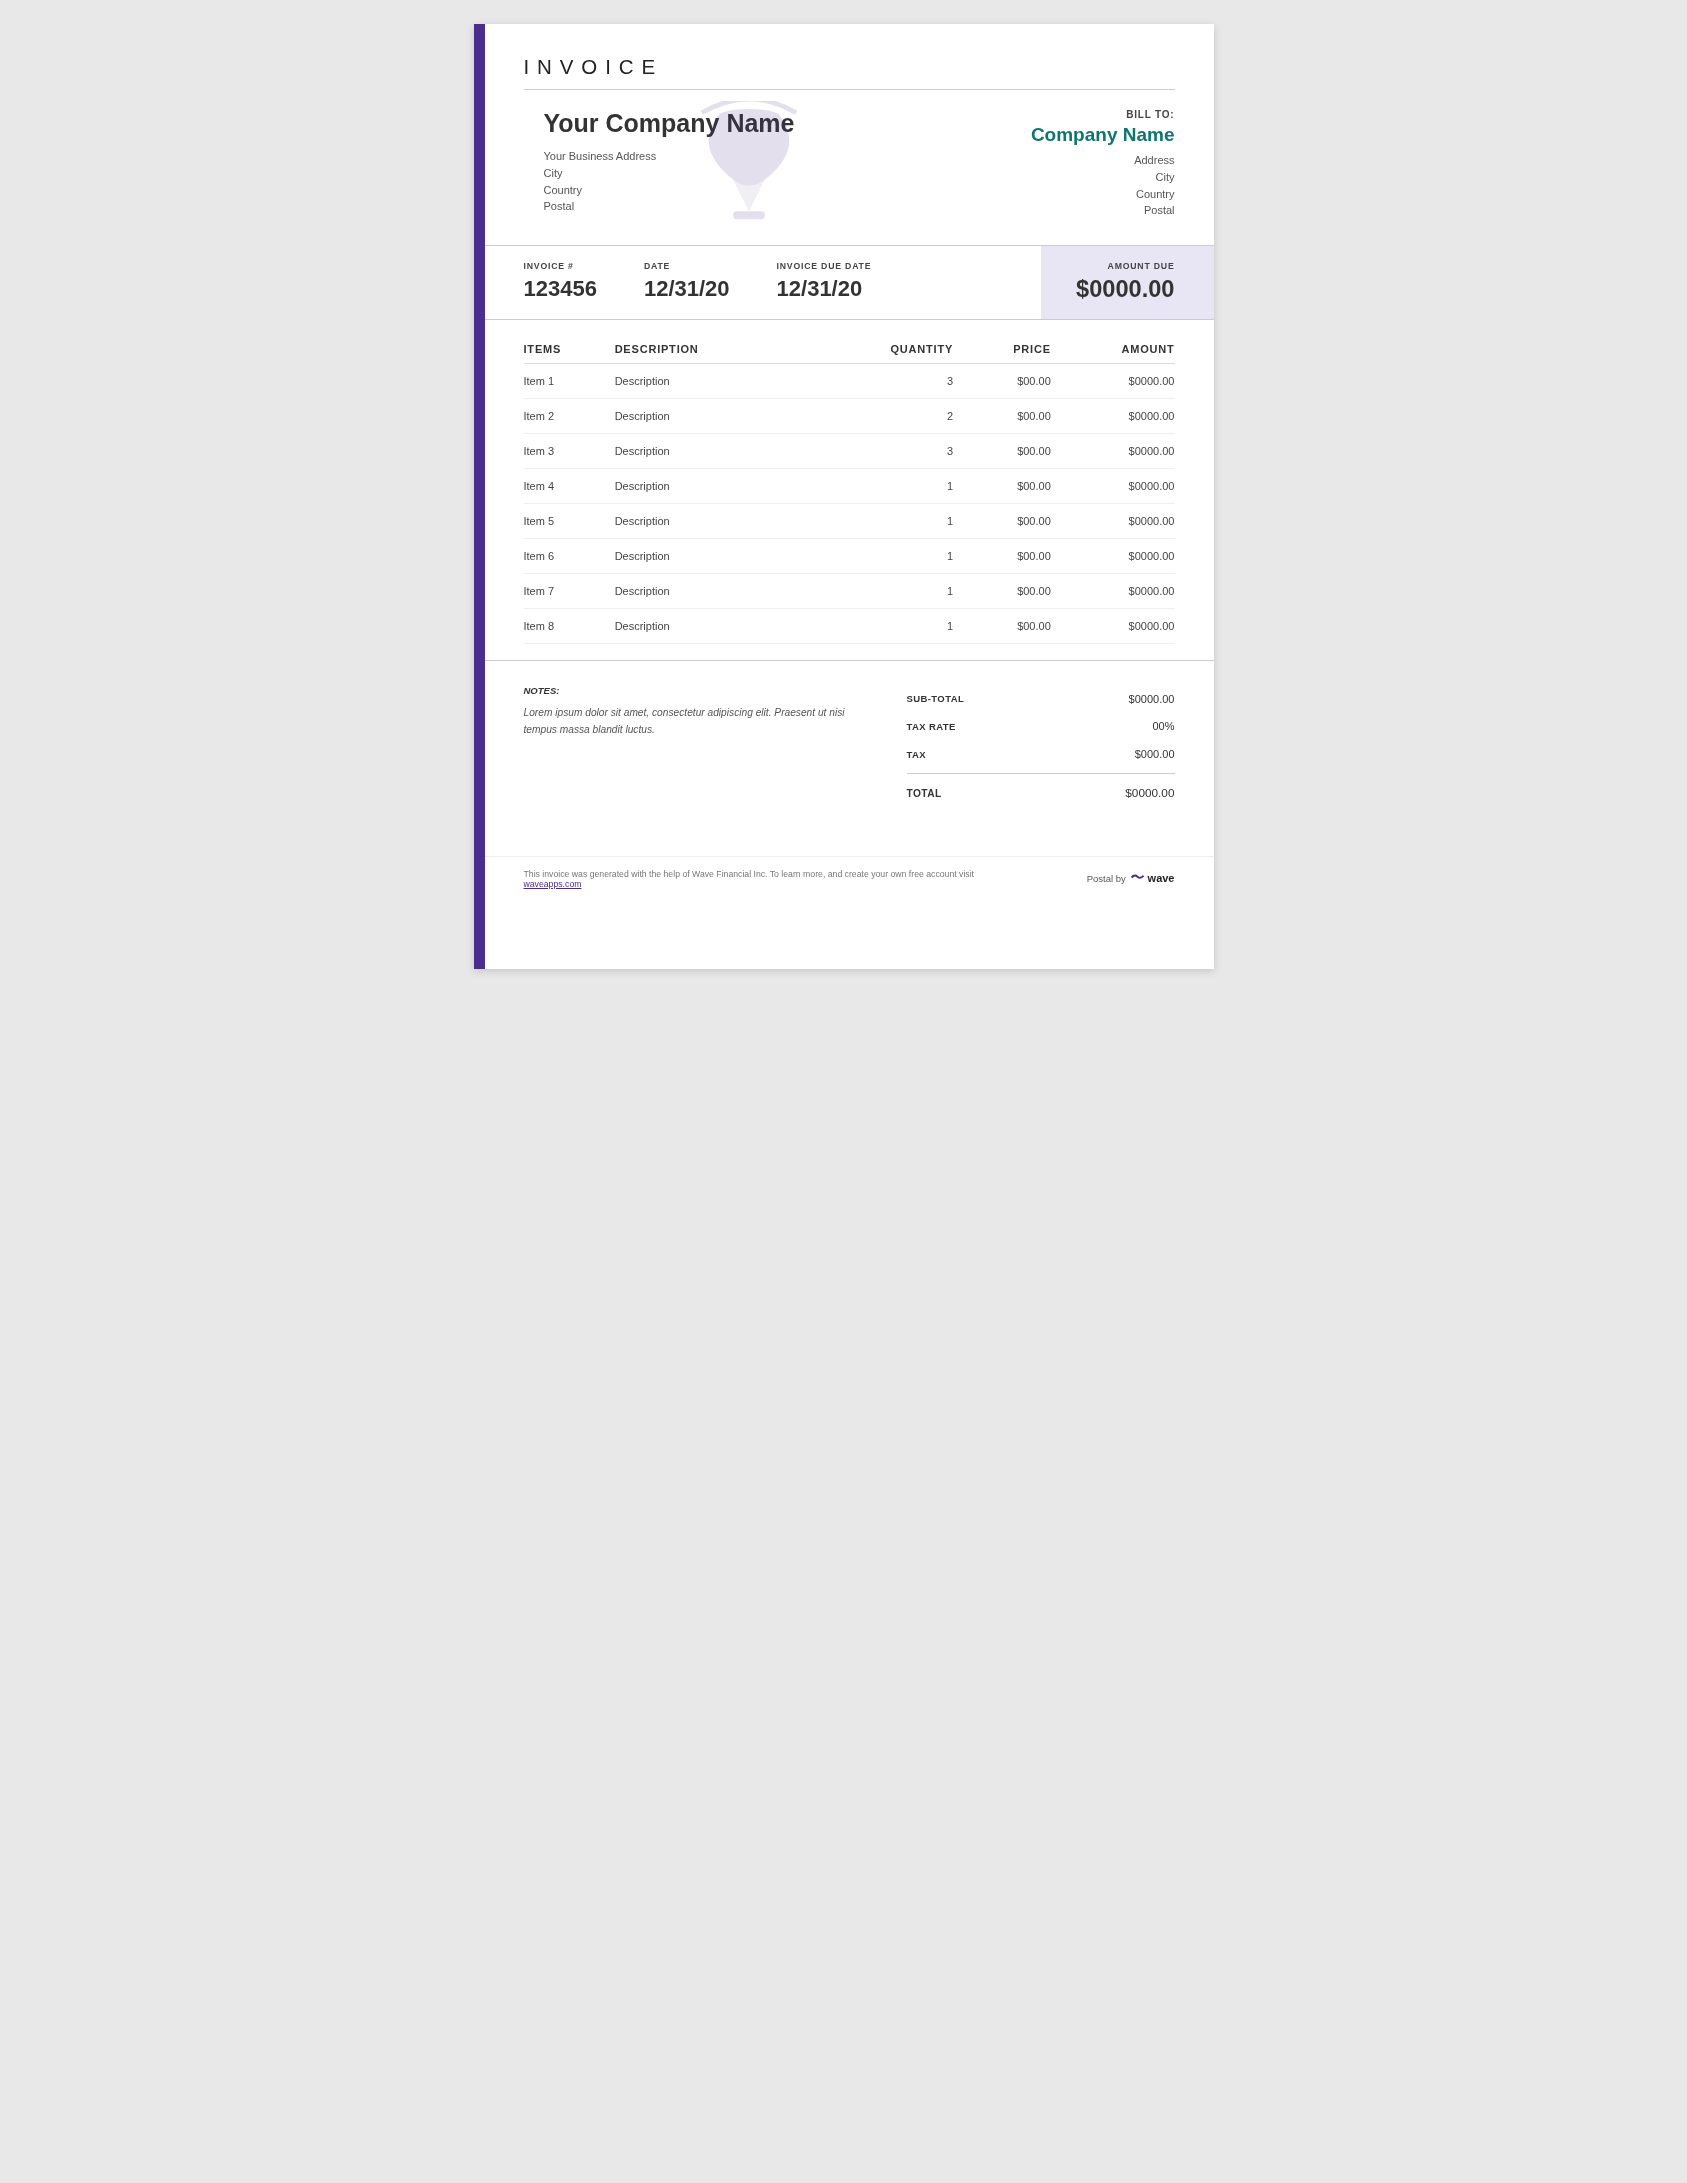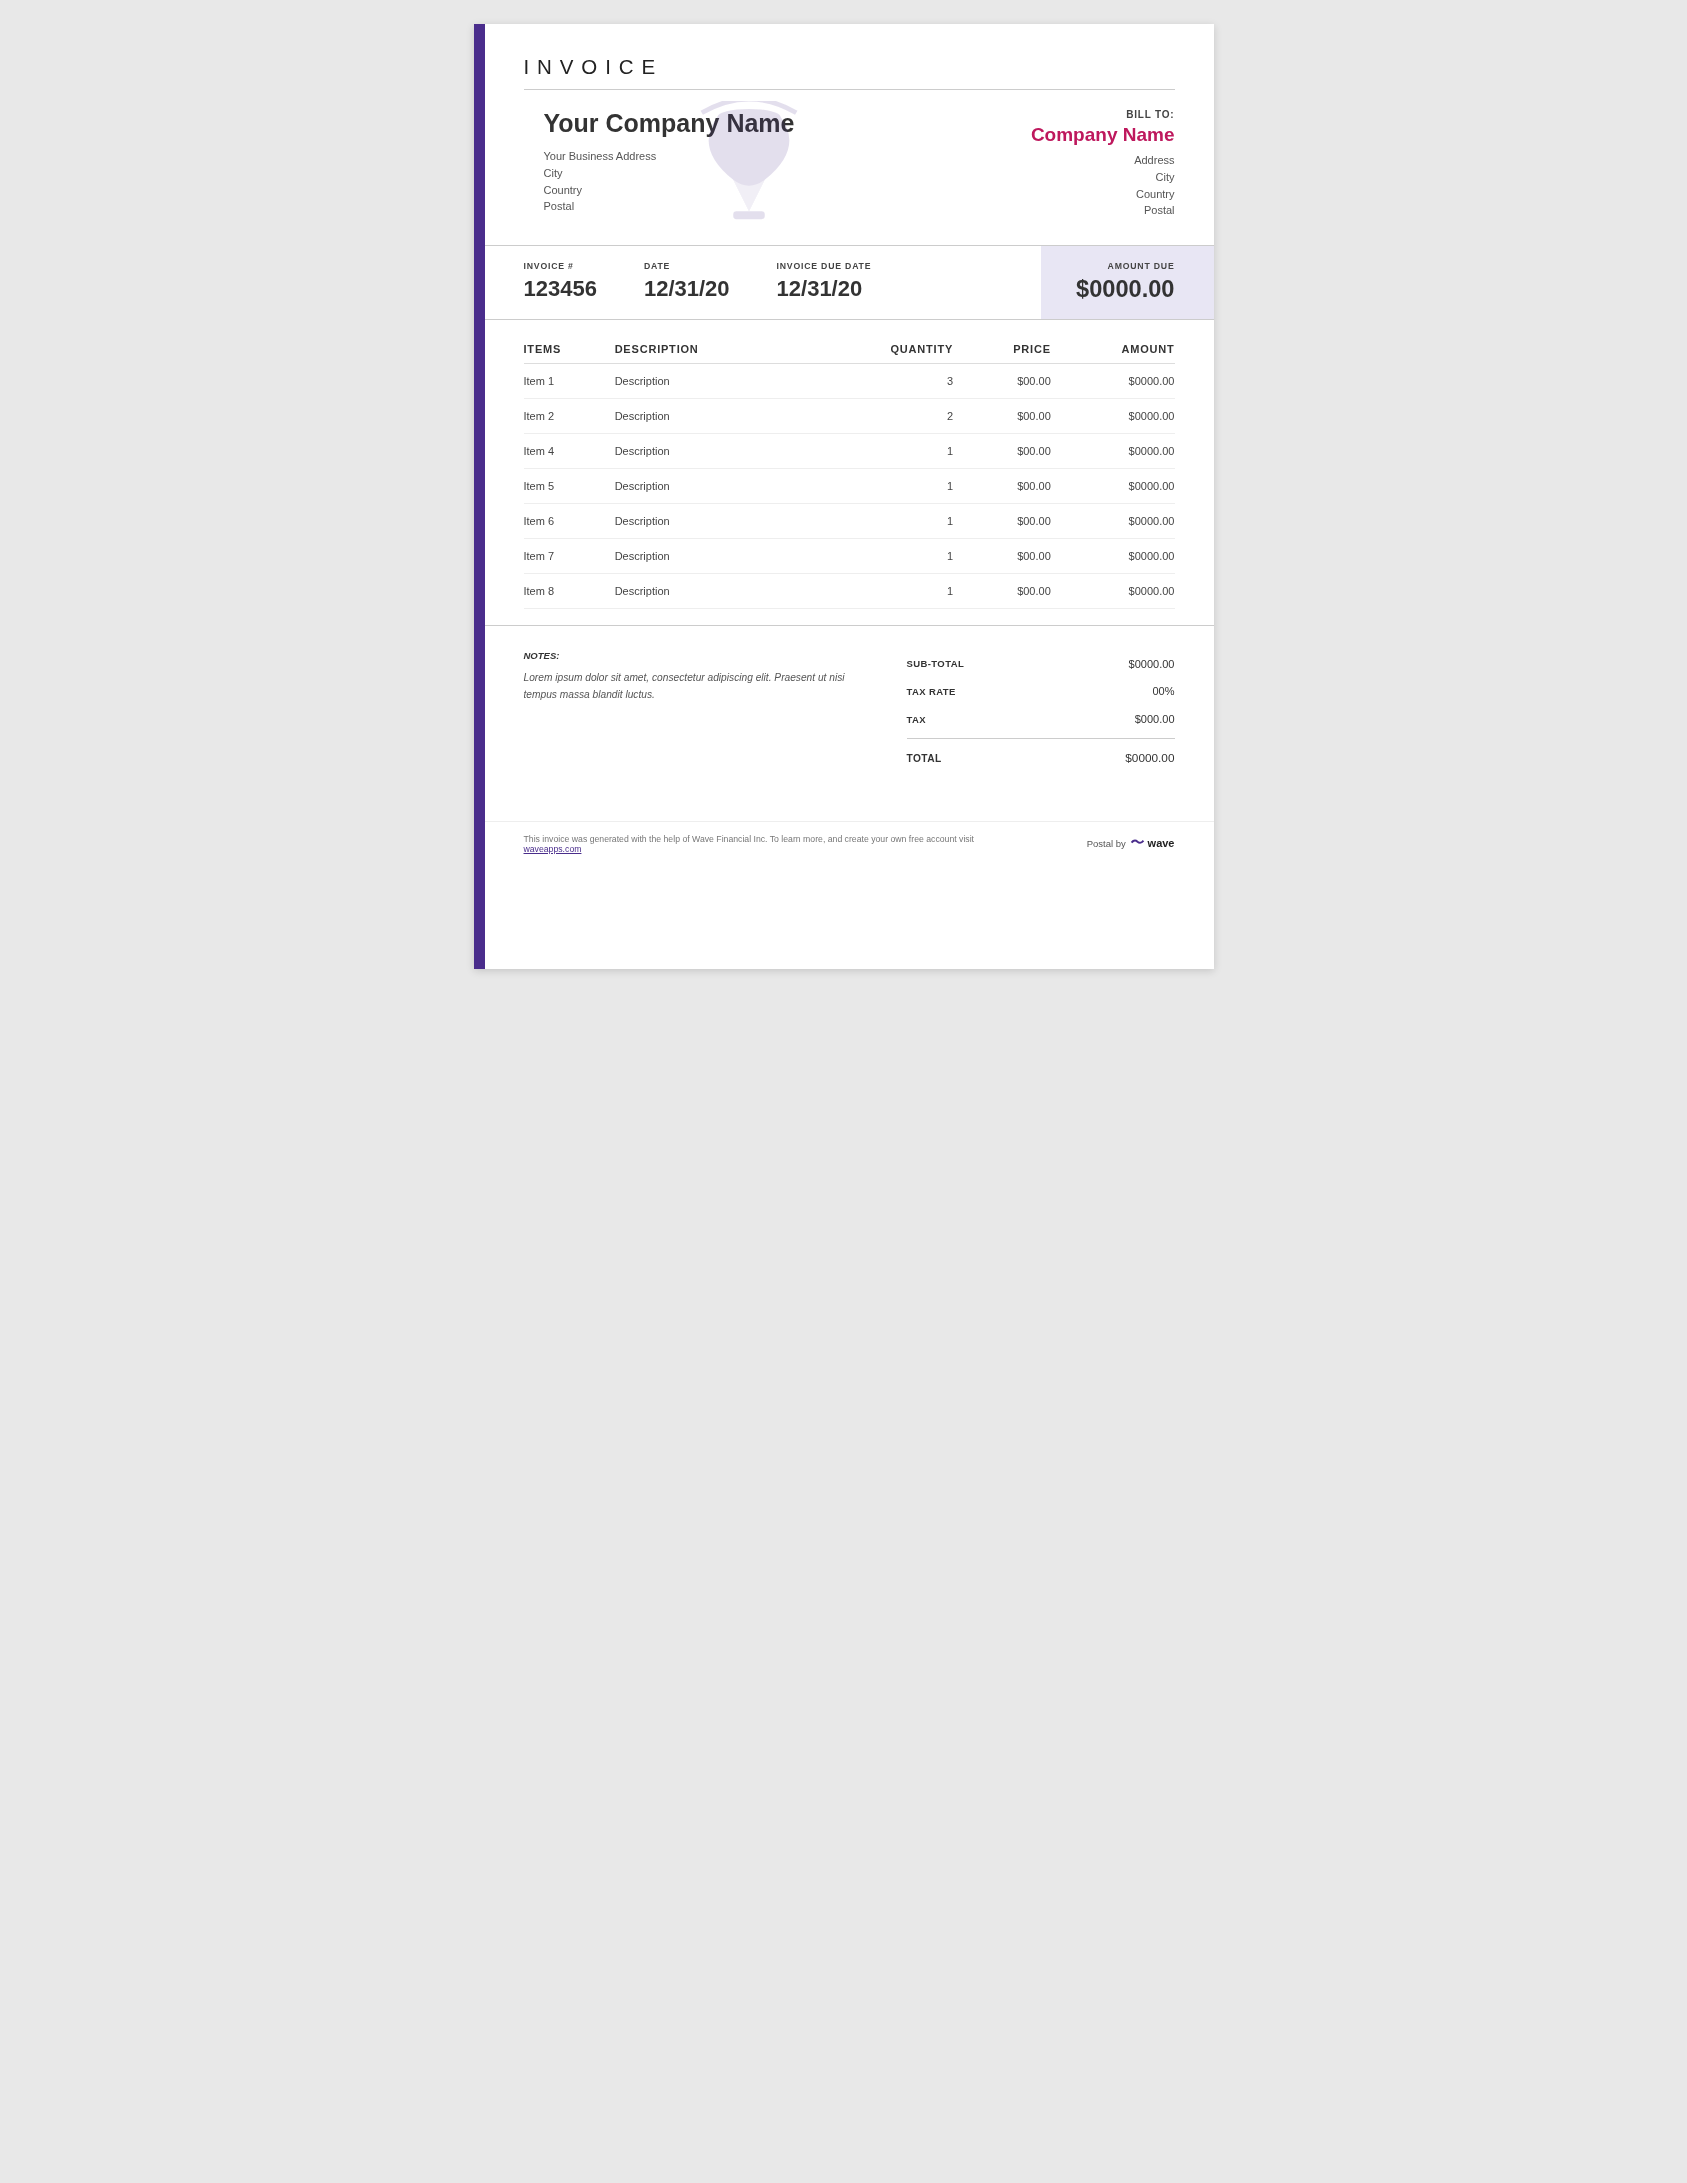--- a/index.html
+++ b/index.html
@@ -81,21 +81,21 @@
     .bill-to-label {
       font-size: 10px;
       font-weight: bold;
       color: #444;
       letter-spacing: 0.8px;
       margin-bottom: 4.7px;
     }
     .bill-to-company {
       font-size: 19px;
       font-weight: bold;
-      color: #be185d;
+      color: #0f766e;
       margin-bottom: 7.9px;
     }
     .bill-to-line {
       font-size: 11px;
       color: #555;
       margin-bottom: 4.7px;
     }
 
     
     .invoice-meta {
@@ -362,20 +362,27 @@
       <td class="col-amount right">$0000.00</td>
     </tr>
             <tr>
       <td class="col-items">Item 2</td>
       <td class="col-desc">Description</td>
       <td class="col-qty right">2</td>
       <td class="col-price right">$00.00</td>
       <td class="col-amount right">$0000.00</td>
     </tr>
             <tr>
+      <td class="col-items">Item 3</td>
+      <td class="col-desc">Description</td>
+      <td class="col-qty right">3</td>
+      <td class="col-price right">$00.00</td>
+      <td class="col-amount right">$0000.00</td>
+    </tr>
+            <tr>
       <td class="col-items">Item 4</td>
       <td class="col-desc">Description</td>
       <td class="col-qty right">1</td>
       <td class="col-price right">$00.00</td>
       <td class="col-amount right">$0000.00</td>
     </tr>
             <tr>
       <td class="col-items">Item 5</td>
       <td class="col-desc">Description</td>
       <td class="col-qty right">1</td>

